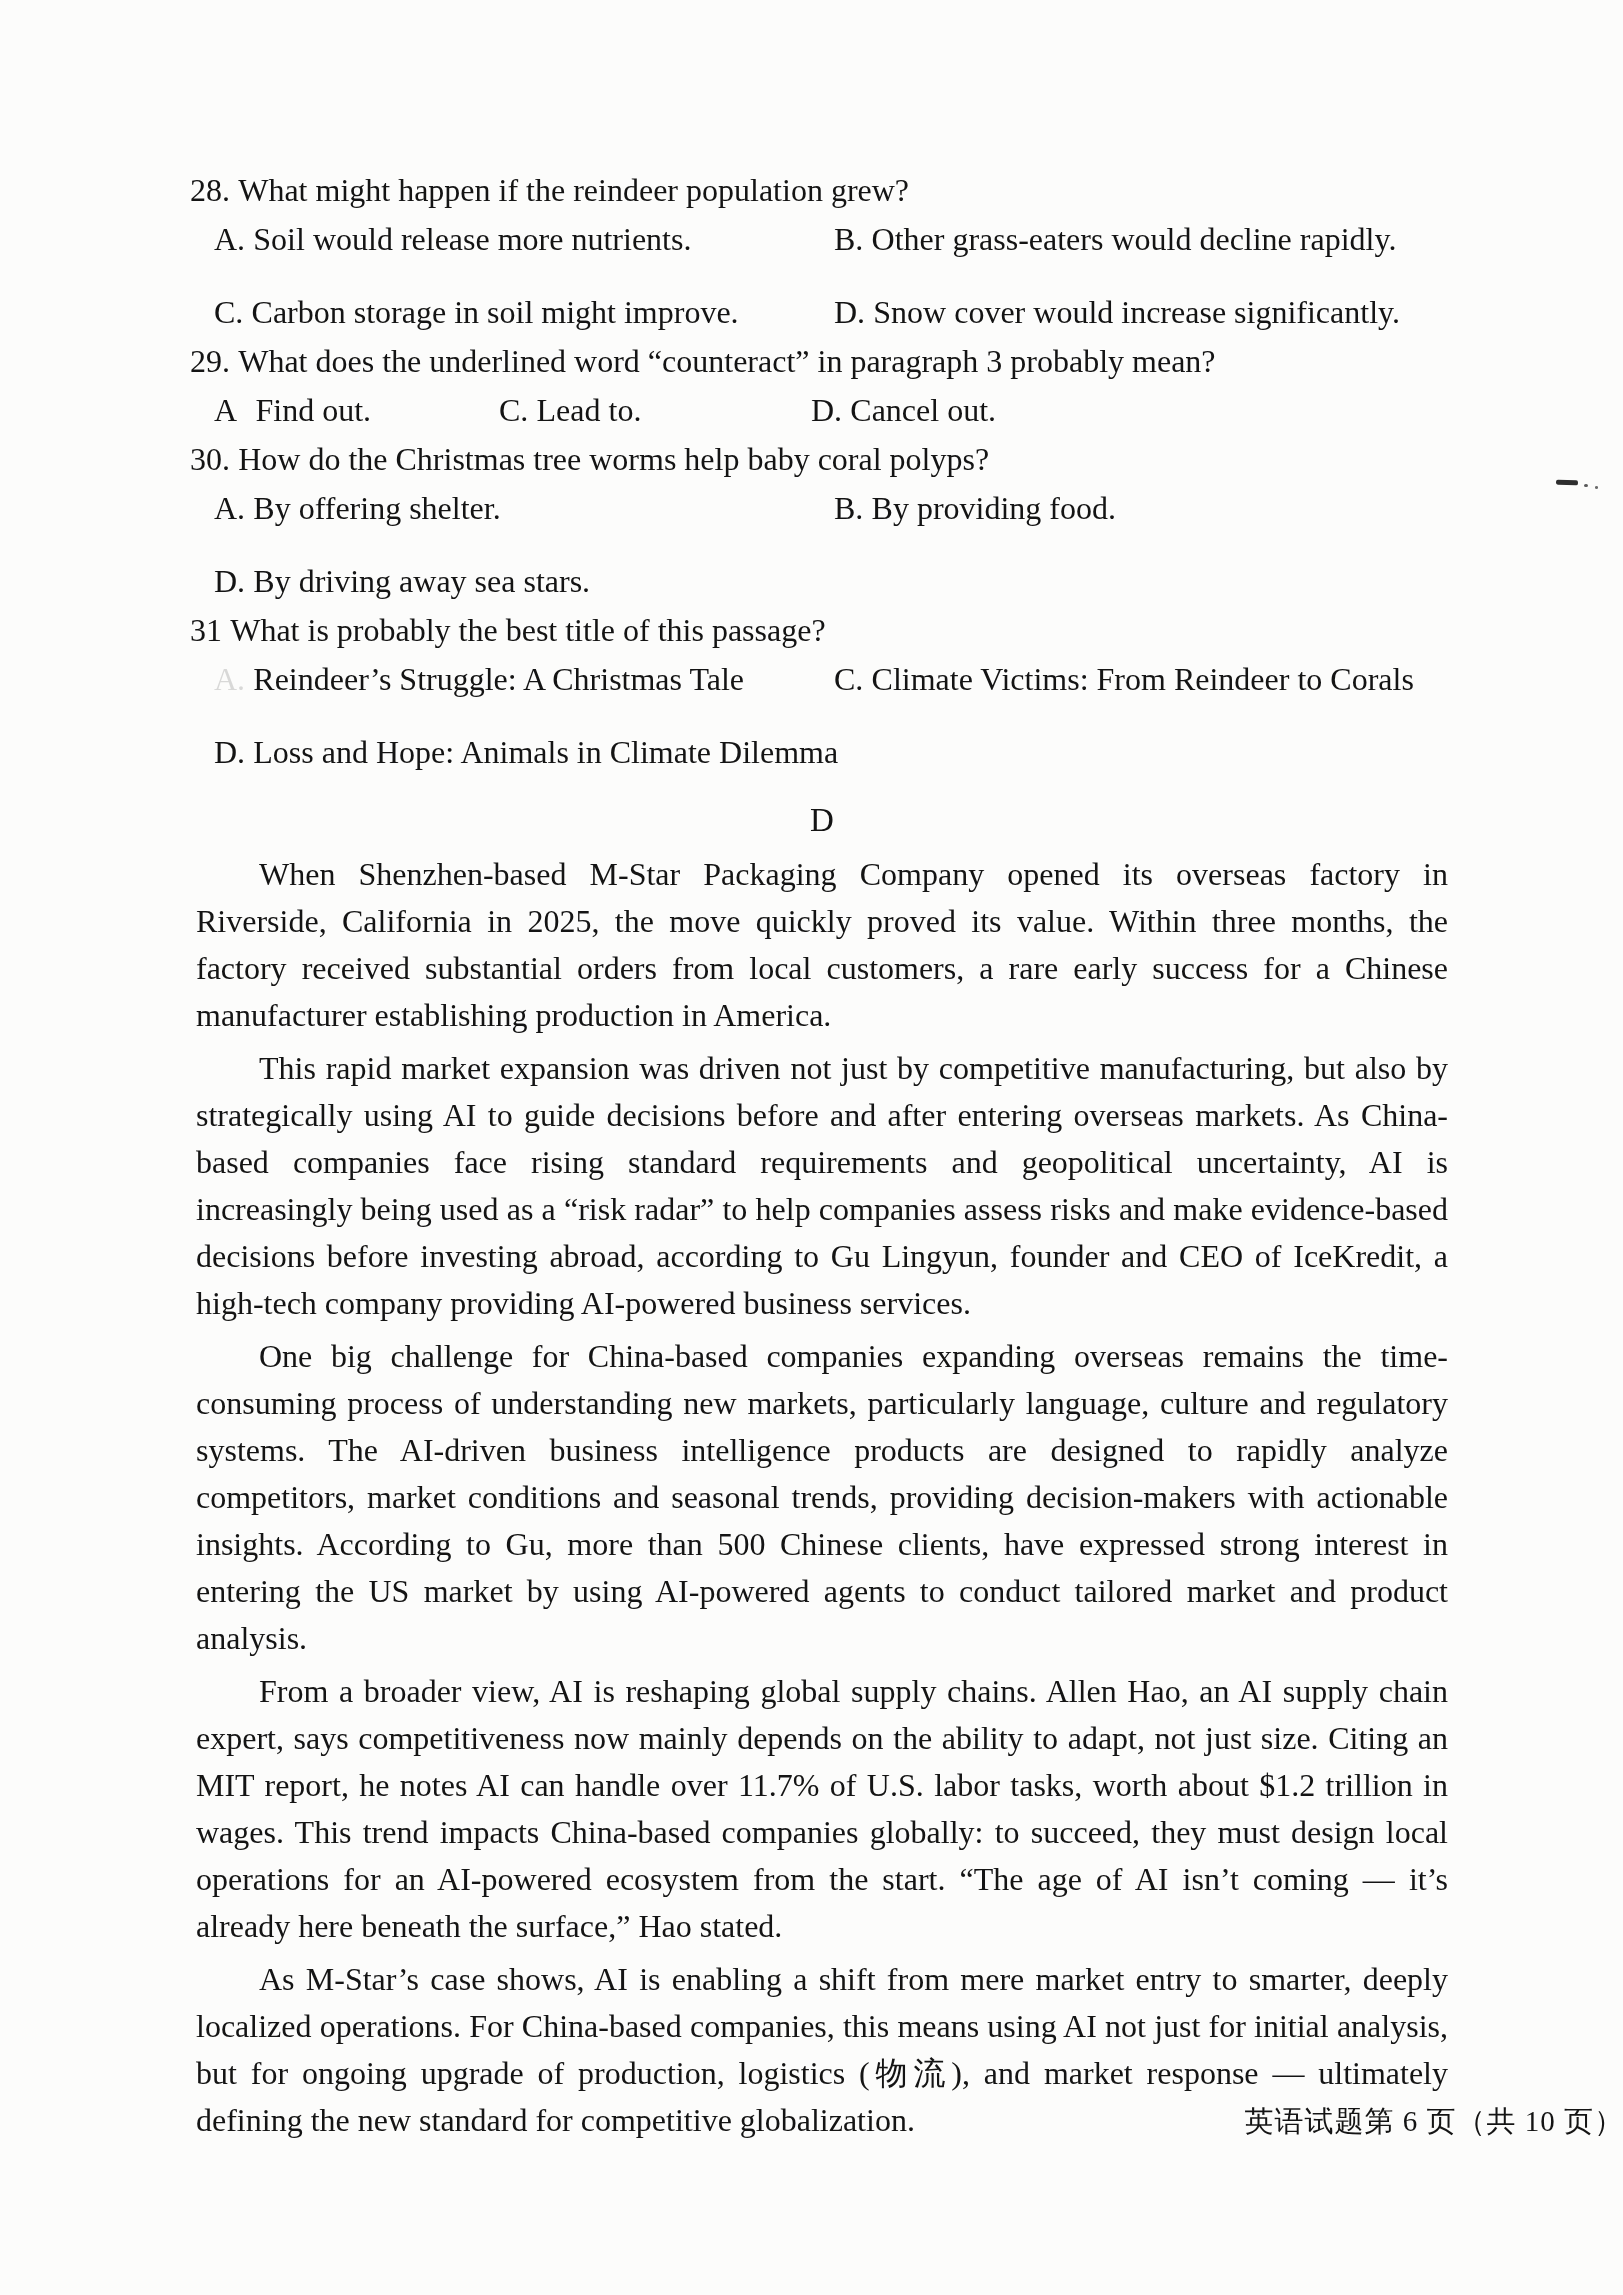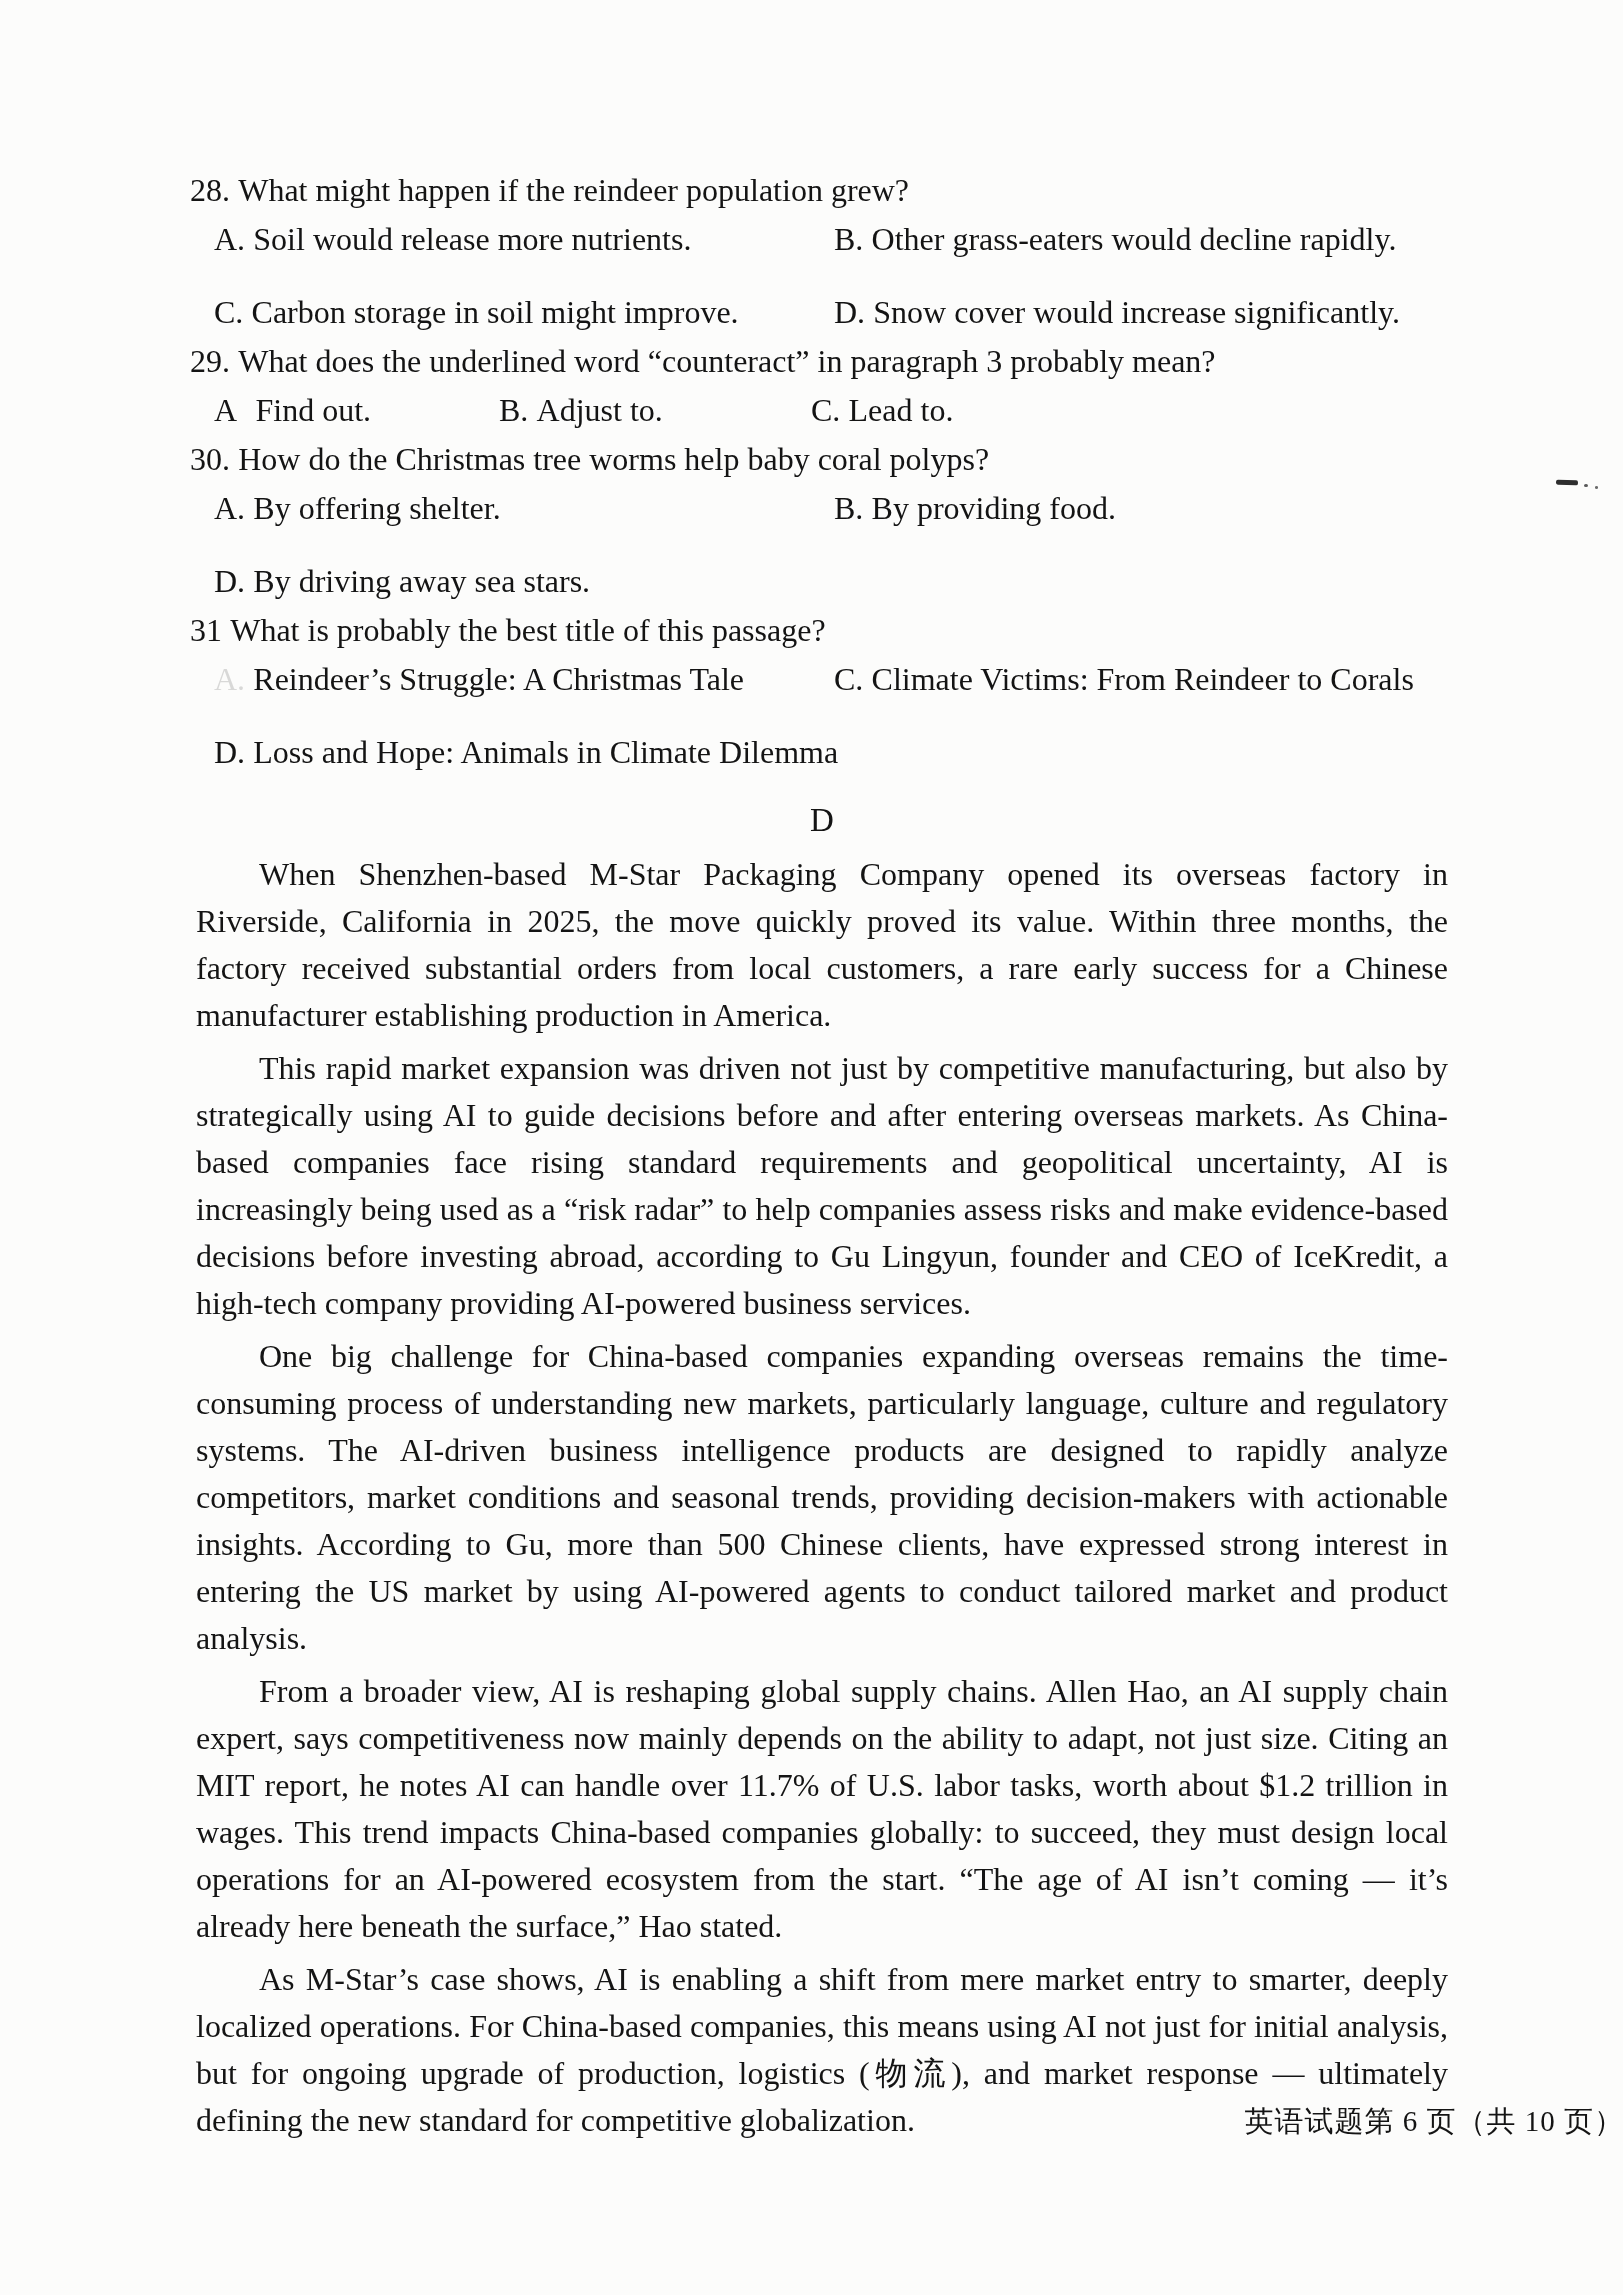--- a/index.html
+++ b/index.html
@@ -84,22 +84,22 @@
           <div class="opt"><span class="opt-label">D.</span><span class="opt-text">Snow cover would increase significantly.</span></div>
         </div>
       </div>
 
       <div class="q">
         <div class="q-line">
           <span class="q-num">29.</span><span class="q-text">What does the underlined word “counteract” in paragraph 3 probably mean?</span>
         </div>
         <div class="opts four-col">
           <div class="opt"><span class="opt-label wide-gap">A</span><span class="opt-text">Find out.</span></div>
-          <div class="opt"><span class="opt-label">B.</span><span class="opt-text">Adjust to.</span></div>
           <div class="opt"><span class="opt-label">C.</span><span class="opt-text">Lead to.</span></div>
+          <div class="opt"><span class="opt-label">D.</span><span class="opt-text">Cancel out.</span></div>
         </div>
       </div>
 
       <div class="q">
         <div class="q-line">
           <span class="q-num">30.</span><span class="q-text">How do the Christmas tree worms help baby coral polyps?</span>
         </div>
         <div class="opts two-col">
           <div class="opt"><span class="opt-label">A.</span><span class="opt-text">By offering shelter.</span></div>
           <div class="opt"><span class="opt-label">B.</span><span class="opt-text">By providing food.</span></div>

